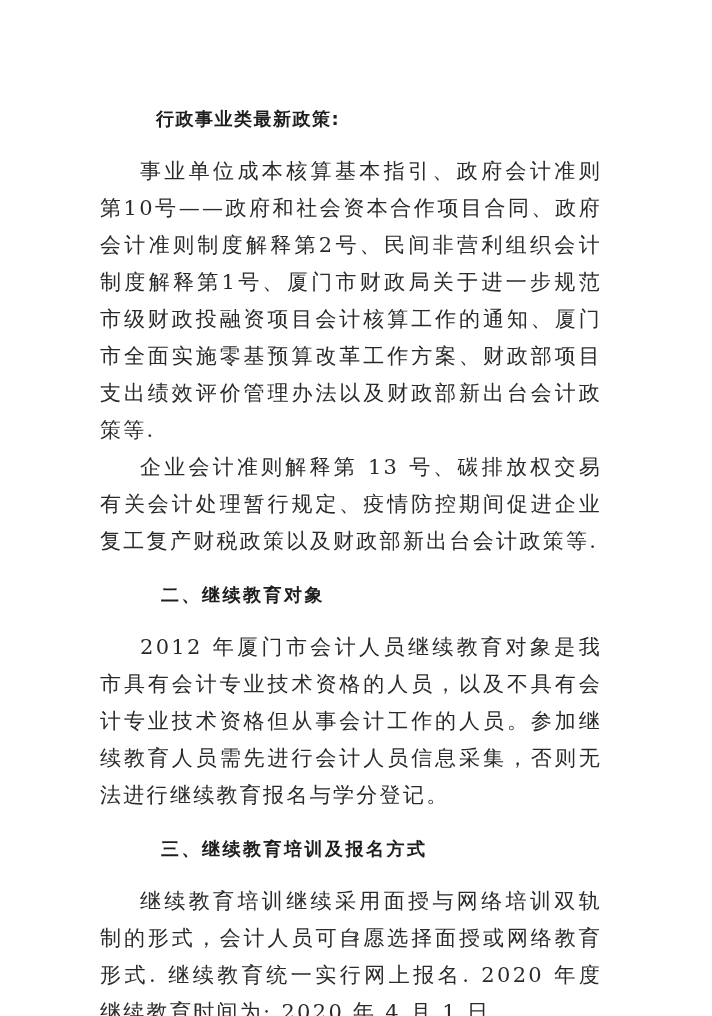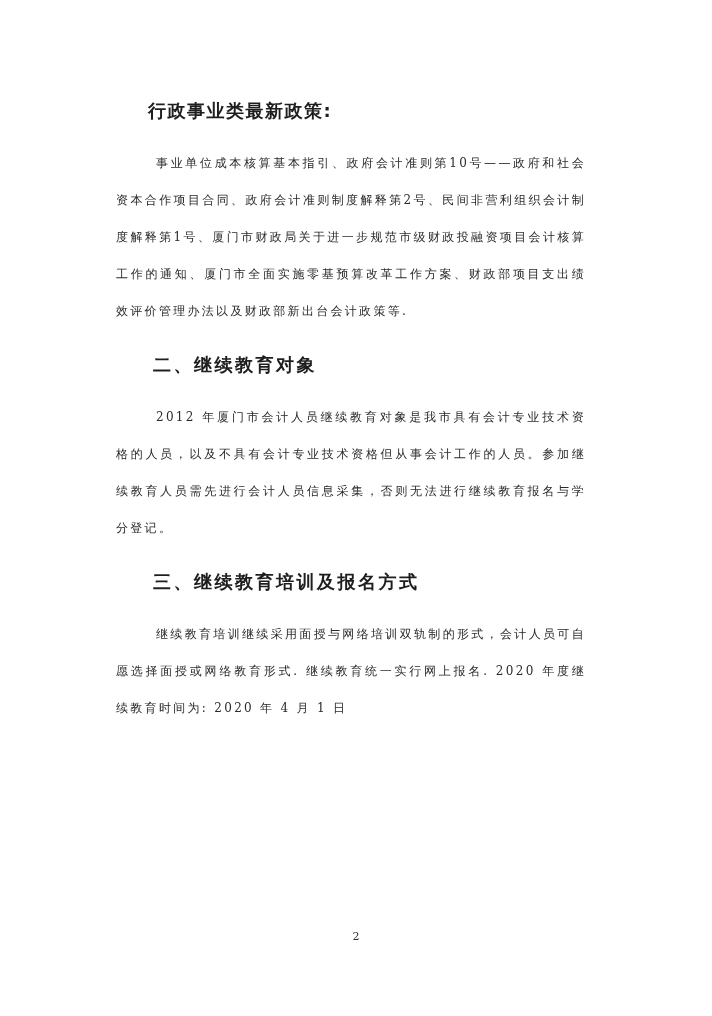--- a/index.html
+++ b/index.html
@@ -10,55 +10,56 @@
     overflow: hidden;
     font-family: "DejaVu Serif", "Liberation Serif", serif;
     color: #2a2a2a;
   }
   .page {
     position: absolute;
     left: 100px; top: 84px;
     width: 502px;
   }
   .p {
-    font-size: 12px;
+    font-size: 21px;
     line-height: 37px;
     letter-spacing: 2.3px;
     text-indent: 40px;
-    margin: 16px;
+    margin: 0;
     text-align: justify;
     text-align-last: left;
     word-break: break-all;
   }
   .h {
     font-family: "DejaVu Sans", "Liberation Sans", sans-serif;
     font-weight: bold;
     font-size: 18px;
     line-height: 37px;
     letter-spacing: 1.5px;
     text-indent: 40px;
-    margin: 8px;
+    margin: 16px;
     color: #1e1e1e;
   }
   .h.sec { text-indent: 45px; letter-spacing: 2.5px; }
   .page-num {
     position: absolute;
     left: 0; width: 712px;
     top: 930px;
     text-align: center;
     font-size: 11px;
     color: #333;
     font-family: "DejaVu Serif", serif;
   }
 </style>
 </head>
 <body>
 
 <div class="page">
   <p class="h">行政事业类最新政策:</p>
   <p class="p">事业单位成本核算基本指引、政府会计准则第10号——政府和社会资本合作项目合同、政府会计准则制度解释第2号、民间非营利组织会计制度解释第1号、厦门市财政局关于进一步规范市级财政投融资项目会计核算工作的通知、厦门市全面实施零基预算改革工作方案、财政部项目支出绩效评价管理办法以及财政部新出台会计政策等.</p>
+  <p class="p">企业会计准则解释第 13 号、碳排放权交易有关会计处理暂行规定、疫情防控期间促进企业复工复产财税政策以及财政部新出台会计政策等.</p>
   <p class="h sec">二、继续教育对象</p>
   <p class="p">2012 年厦门市会计人员继续教育对象是我市具有会计专业技术资格的人员，以及不具有会计专业技术资格但从事会计工作的人员。参加继续教育人员需先进行会计人员信息采集，否则无法进行继续教育报名与学分登记。</p>
   <p class="h sec">三、继续教育培训及报名方式</p>
   <p class="p">继续教育培训继续采用面授与网络培训双轨制的形式，会计人员可自愿选择面授或网络教育形式. 继续教育统一实行网上报名. 2020 年度继续教育时间为: 2020 年 4 月 1 日</p>
 </div>
 
 <div class="page-num">2</div>
 
 </body></html>

